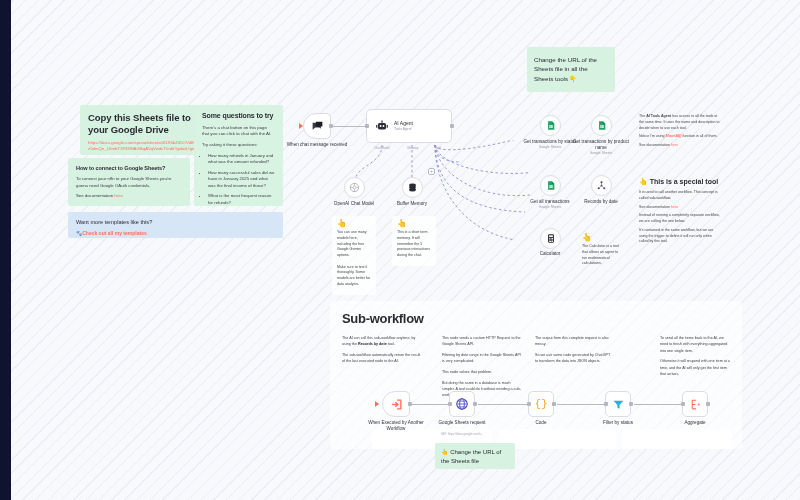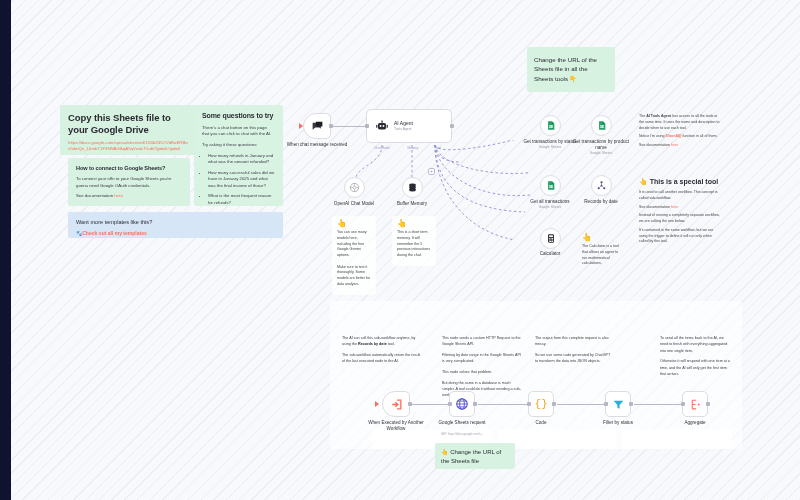--- a/index.html
+++ b/index.html
@@ -93,21 +93,21 @@
   .nodehint { position:absolute; font-size:2.9px; color:#a8a8b4; white-space:nowrap; }
   .whitebar { position:absolute; background:rgba(255,255,255,0.8); border-radius:2px; }
 </style>
 </head>
 <body>
 
 <div id="left-rail"></div>
 
 <div class="canvas">
 
-  <div class="note green" style="left:60px; top:105px; width:137px; height:50px;">
+  <div class="note green" style="left:80px; top:105px; width:137px; height:50px;">
     <h3>Copy this Sheets file to your Google Drive</h3>
     <p class="link">https://docs.google.com/spreadsheets/d/1X6bZ45OVdEaERBoz5dmQn_L6mbT1F3NNAGlkqA5qVwdcT/edit?gid=0#gid=0</p>
   </div>
 
   <div class="note green" style="left:68px; top:158px; width:122px; height:48px;">
     <h3 style="font-size:5.6px;">How to connect to Google Sheets?</h3>
     <p>To connect your n8n to your Google Sheets you're gonna need Google OAuth credentials.</p>
     <p><span>See documentation </span><a class="inline">here</a></p>
   </div>
 
@@ -292,20 +292,21 @@
     </svg>
   </div>
   <div class="node-label" style="left:550px; top:251px;">Calculator</div>
 
   <div class="mininote" style="left:577px; top:230px; width:48px; background:transparent;">
     <span class="hand">👆</span>
     <p>The Calculator is a tool that allows an agent to run mathematical calculations.</p>
   </div>
 
   <div id="subwf" style="left:330px; top:301px; width:412px; height:148px;">
+    <h2 style="margin:10px 0 6px 12px;">Sub-workflow</h2>
 
     <div class="col" style="position:absolute; left:12px; top:34px; width:80px;">
       <p><span>The AI can call this sub-workflow anytime, by using the </span><b>Records by date</b><span> tool.</span></p>
       <p>The sub-workflow automatically return the result of the last executed node to the AI.</p>
     </div>
 
     <div class="col" style="position:absolute; left:112px; top:34px; width:80px;">
       <p>This node sends a custom HTTP Request to the Google Sheets API.</p>
       <p>Filtering by date range in the Google Sheets API is very complicated.</p>
       <p>This node solves that problem.</p>

